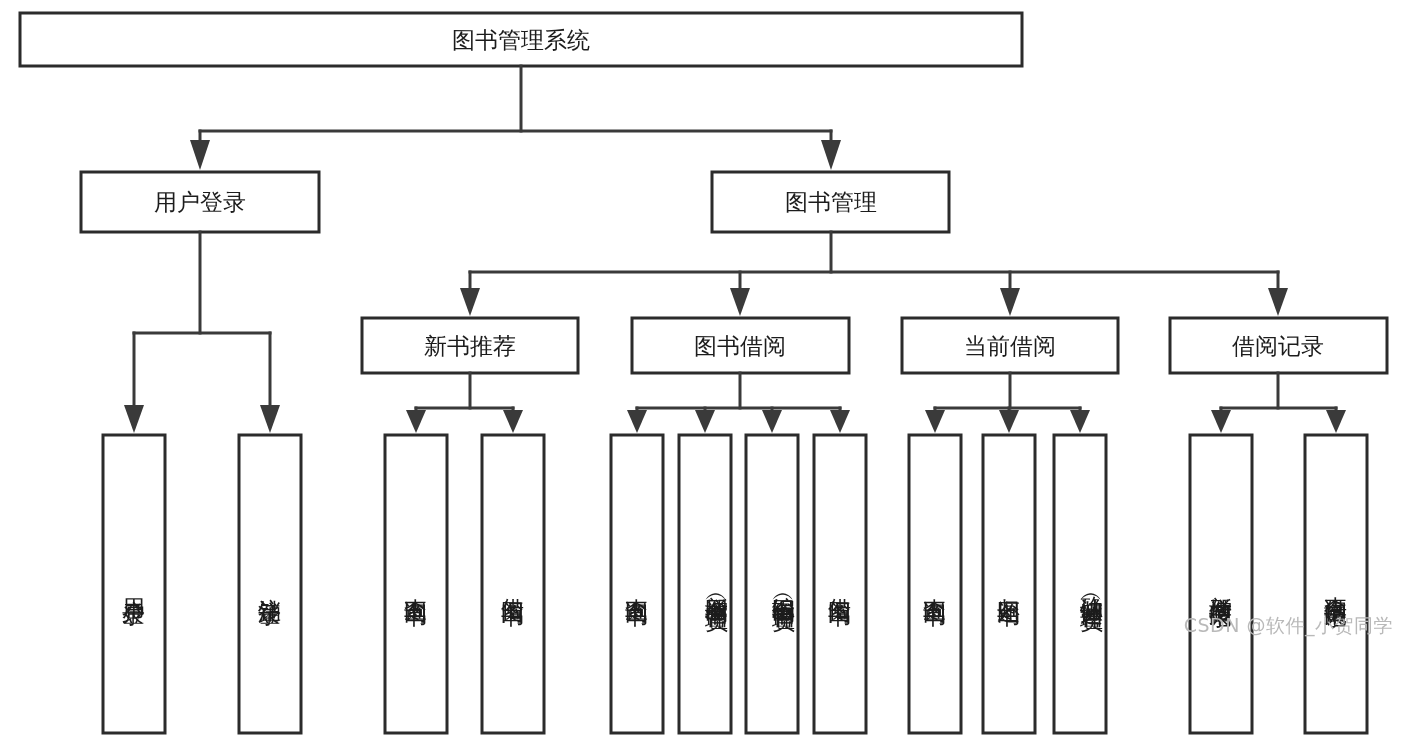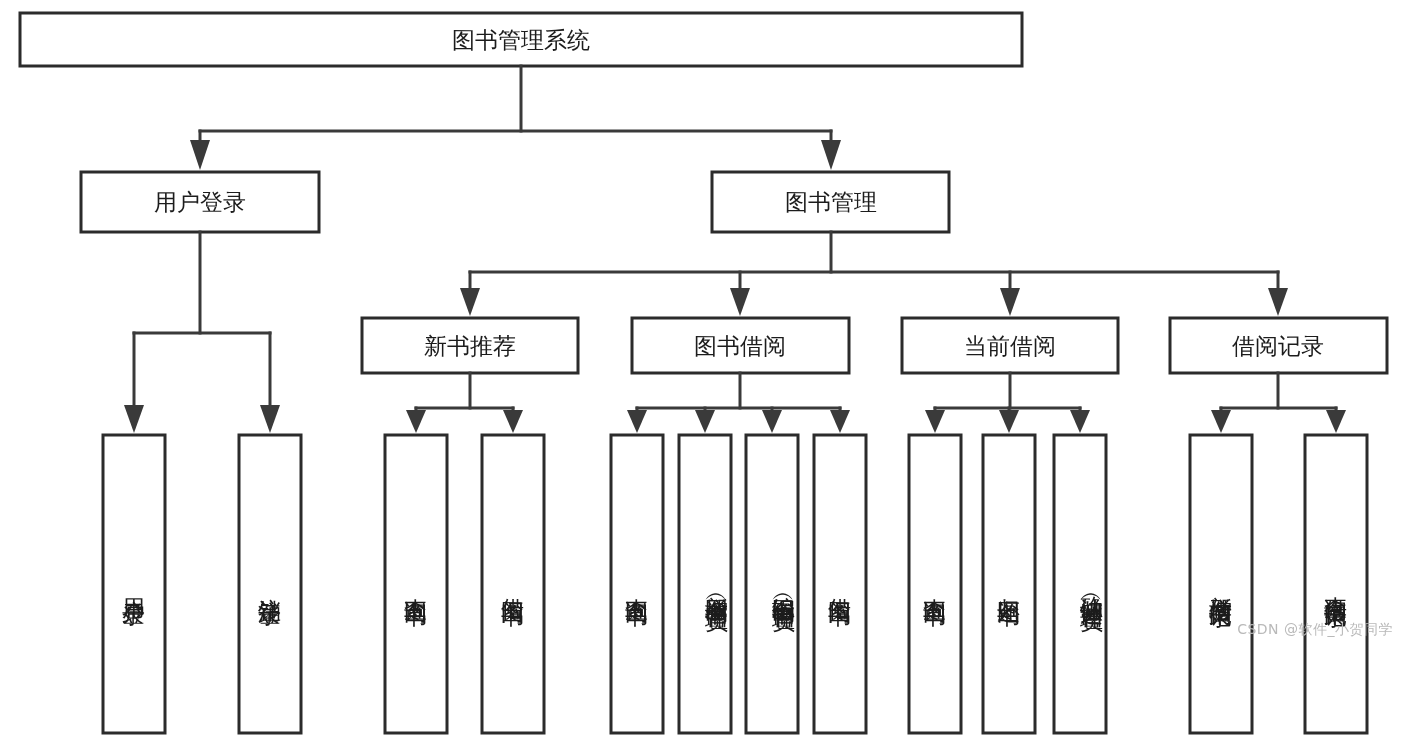--- a/index.html
+++ b/index.html
@@ -64,21 +64,21 @@
     pointer-events: none;
   }
   .leaf-label.centered {
     align-items: center;
   }
   .watermark {
     position: absolute;
     right: 12px;
     bottom: 6px;
     font-family: "DejaVu Sans", "Liberation Sans", sans-serif;
-    font-size: 14px;
+    font-size: 19px;
     color: #b9b9b9;
     white-space: nowrap;
     letter-spacing: 0.5px;
   }
 </style>
 </head>
 <body>
 
 <div id="diagram-root">
 

